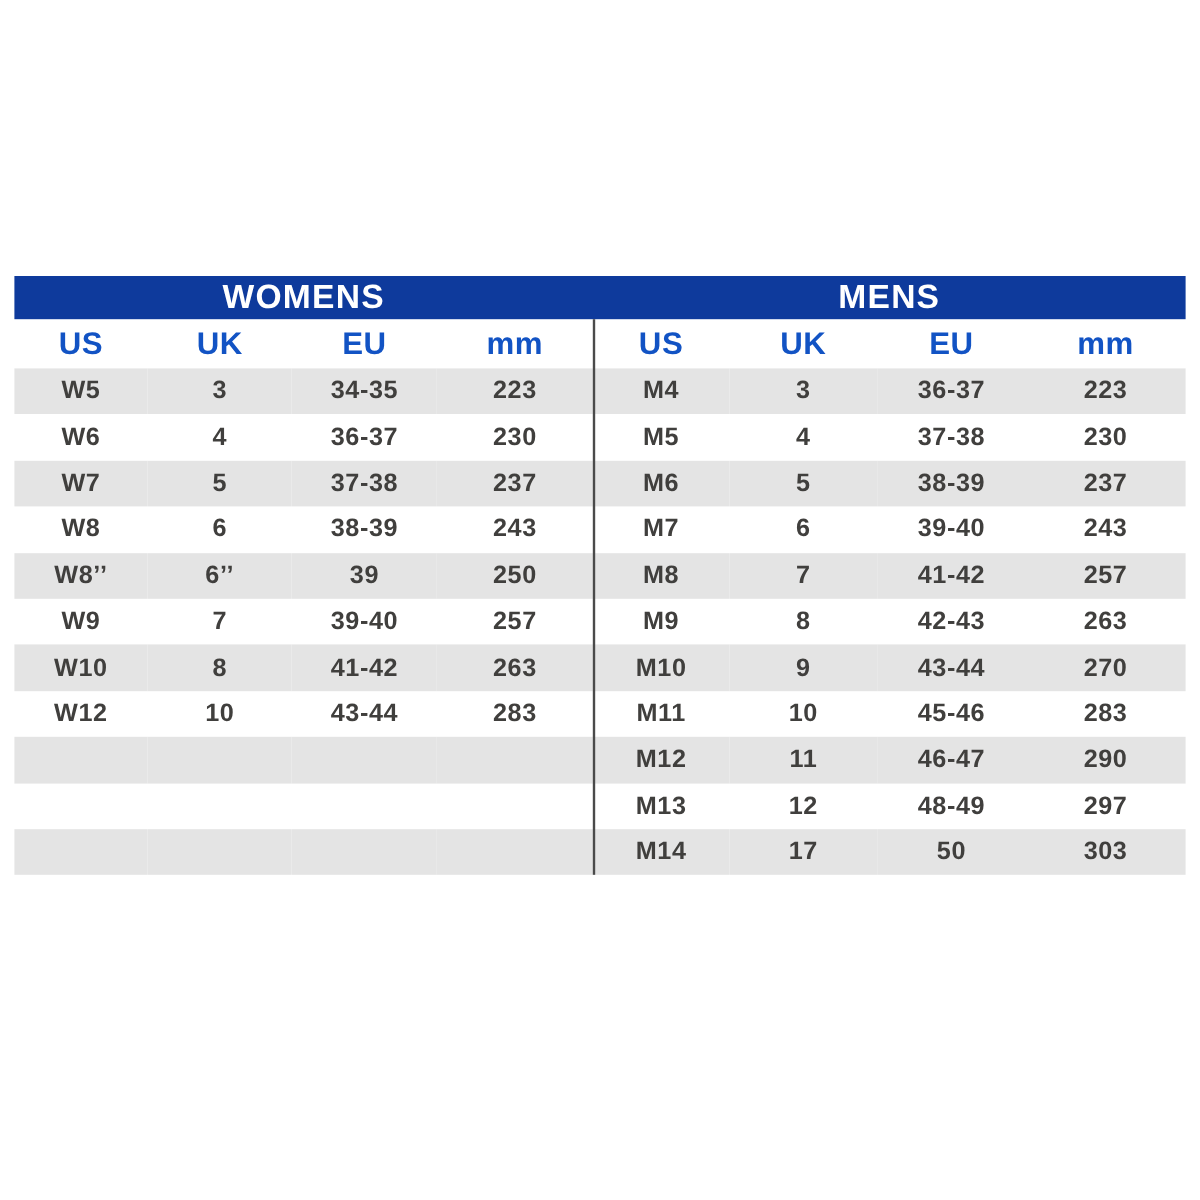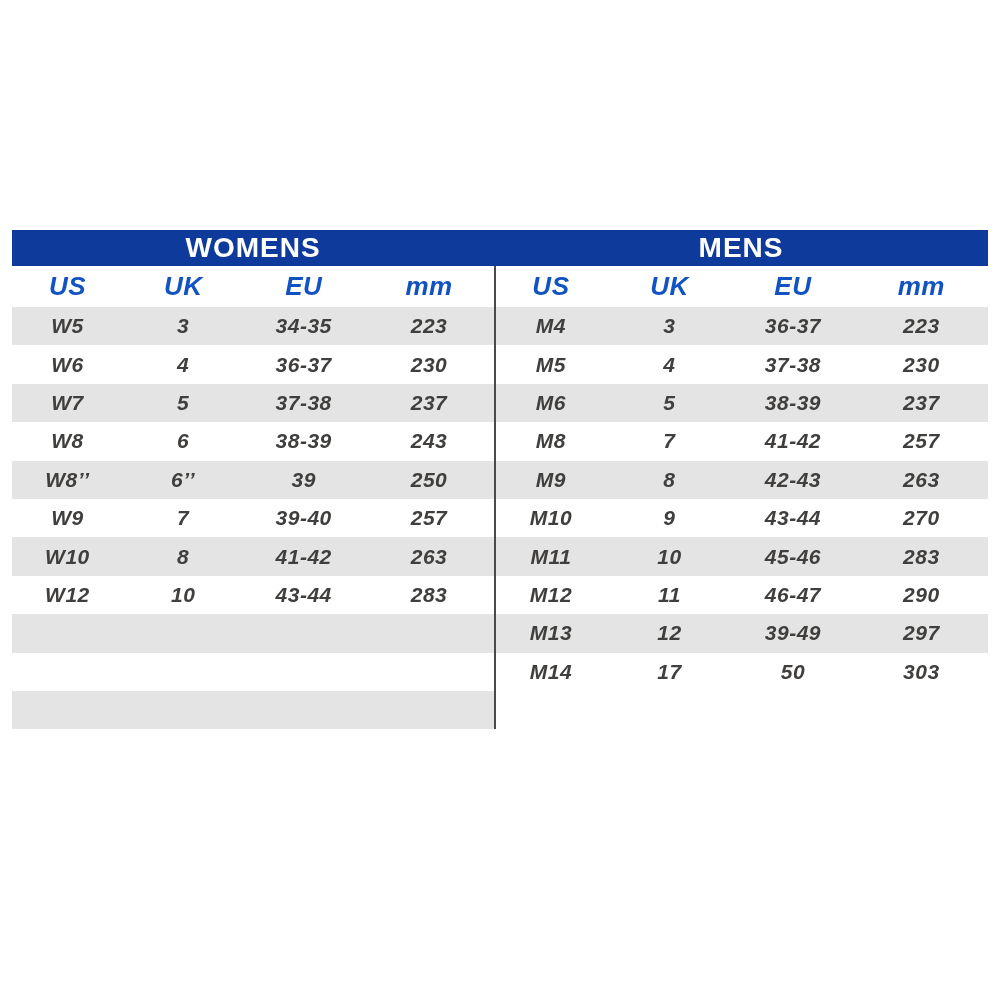--- a/index.html
+++ b/index.html
@@ -32,21 +32,21 @@
   .title-half.w{width:49.4%;}
   .title-half.m{width:50.6%;}
   .chart-body{
     position:relative;display:flex;align-items:flex-start;
   }
   .divider{
     position:absolute;left:49.4%;top:0;bottom:0;width:2px;
     background:var(--c-divider);
   }
   table{
-    border-collapse:collapse;table-layout:fixed;font-style:italic;
+    border-collapse:collapse;table-layout:fixed;
   }
   table.womens{width:49.4%;}
   table.mens{width:50.6%;}
   col.c1{width:23%;} col.c2{width:25%;} col.c3{width:25%;} col.c4{width:27%;}
   th{
     height:41px;color:var(--c-colhead);font-size:26px;
     text-align:center;vertical-align:middle;padding:0;
     letter-spacing:0.5px;
   }
   td{
@@ -177,20 +177,26 @@
             <td>37-38</td>
             <td>230</td>
           </tr>
           <tr>
             <td>M6</td>
             <td>5</td>
             <td>38-39</td>
             <td>237</td>
           </tr>
           <tr>
+            <td>M7</td>
+            <td>6</td>
+            <td>39-40</td>
+            <td>243</td>
+          </tr>
+          <tr>
             <td>M8</td>
             <td>7</td>
             <td>41-42</td>
             <td>257</td>
           </tr>
           <tr>
             <td>M9</td>
             <td>8</td>
             <td>42-43</td>
             <td>263</td>
@@ -209,21 +215,21 @@
           </tr>
           <tr>
             <td>M12</td>
             <td>11</td>
             <td>46-47</td>
             <td>290</td>
           </tr>
           <tr>
             <td>M13</td>
             <td>12</td>
-            <td>39-49</td>
+            <td>48-49</td>
             <td>297</td>
           </tr>
           <tr>
             <td>M14</td>
             <td>17</td>
             <td>50</td>
             <td>303</td>
           </tr>
         </tbody>
     </table>

